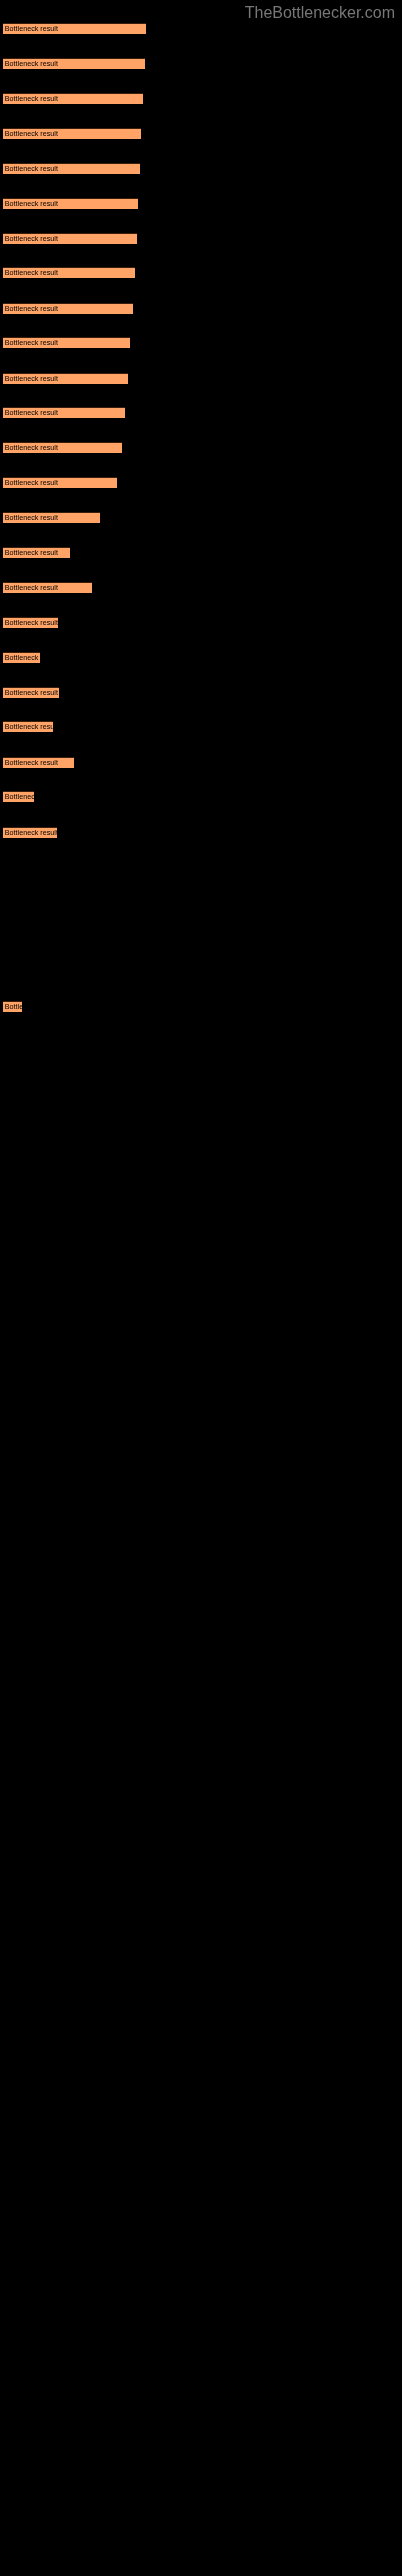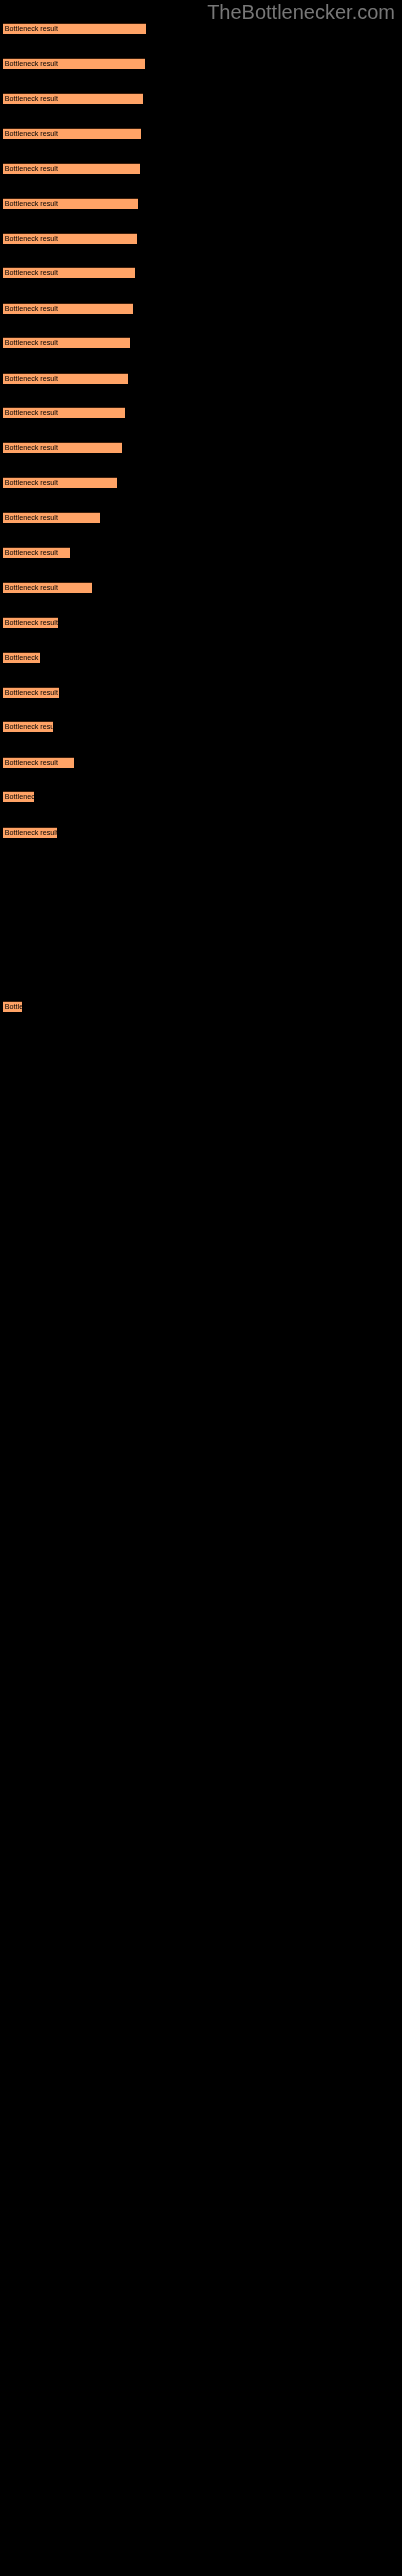--- a/index.html
+++ b/index.html
@@ -20,21 +20,21 @@
     top: 0;
     width: 403px;
     height: 2576px;
     background: #000000;
   }
   .site-title {
     position: absolute;
     right: 8px;
     top: 1.6px;
     font-family: "Liberation Sans", sans-serif;
-    font-size: 20px;
+    font-size: 16px;
     color: #777777;
     letter-spacing: 0px;
     white-space: nowrap;
     line-height: 21px;
   }
   .bars-layer {
     position: absolute;
     left: 0;
     top: 0;
     width: 403px;

